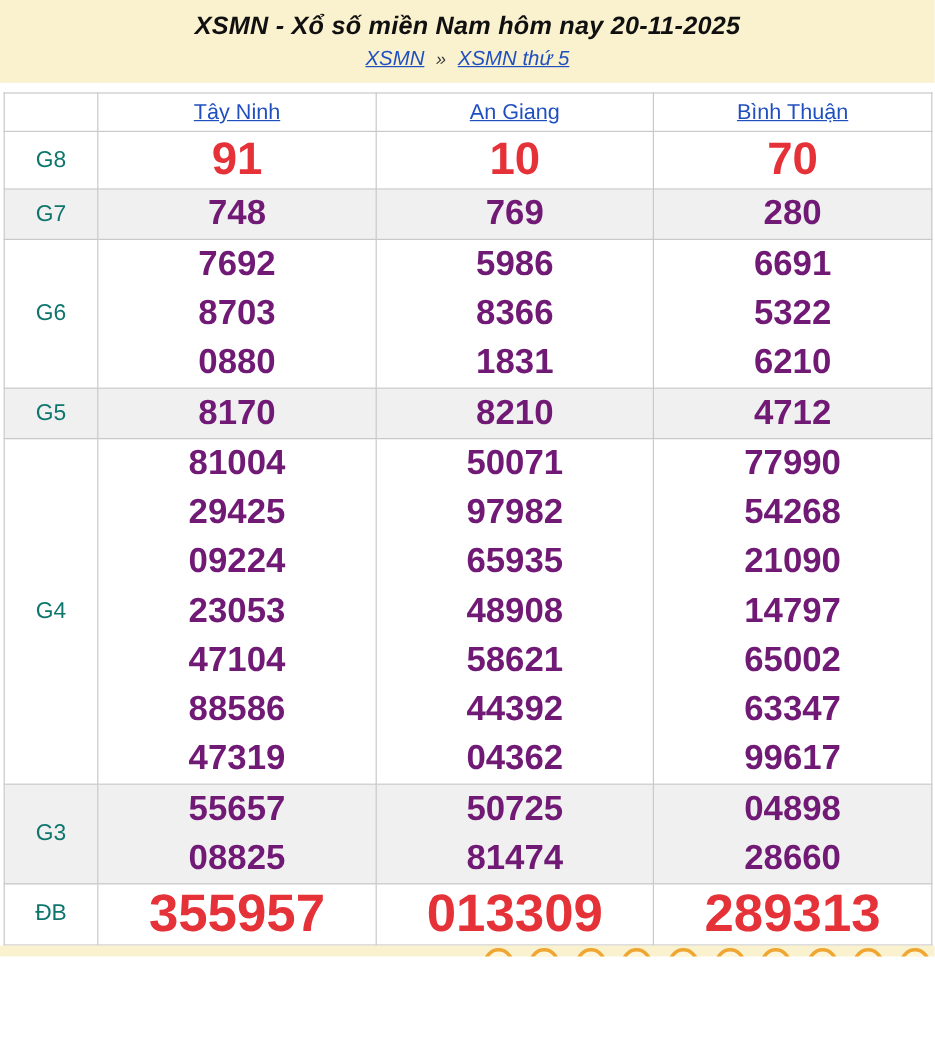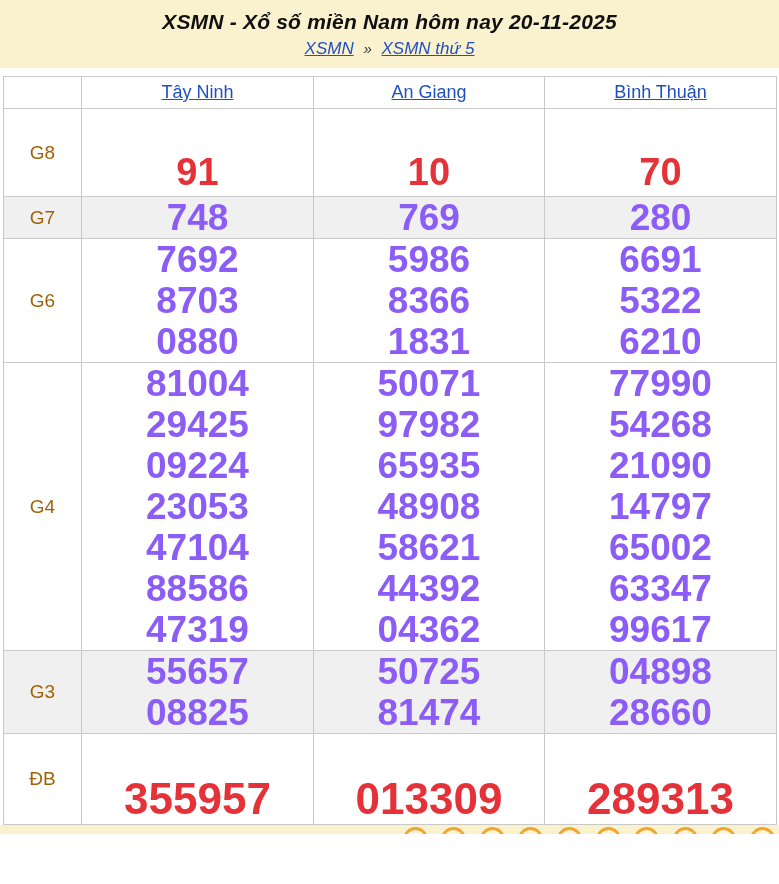--- a/index.html
+++ b/index.html
@@ -56,33 +56,33 @@
   thead th{height:32px;background:#fff;}
   thead a{
     color:var(--link-blue);
     font-weight:normal;
     font-size:18px;
     text-decoration:underline;
     cursor:pointer;
   }
   td.prize-label{
     font-size:19px;
-    color:#a16207;
+    color:#0f766e;
     background:inherit;
   }
   td.nums{padding:1px 0;}
   .num{
     font-weight:bold;
-    font-size:37px;
+    font-size:29px;
     line-height:41px;
-    color:#8b5cf6;
+    color:#701a75;
     white-space:nowrap;
   }
   tr.shade{background:var(--shade-bg);}
-  tr.red .num{color:var(--accent-red);font-size:38px;line-height:47px;margin-top:40px;}
+  tr.red .num{color:var(--accent-red);font-size:38px;line-height:47px;}
   tr.red.special .num{font-size:44px;line-height:50px;}
   
   .bottom-strip{
     position:relative;
     height:9px;
     background:var(--header-bg);
     overflow:hidden;
   }
   .ball{
     position:absolute;
@@ -162,20 +162,32 @@
           <div class="num">5986</div>
           <div class="num">8366</div>
           <div class="num">1831</div>
         </td>
         <td class="nums">
           <div class="num">6691</div>
           <div class="num">5322</div>
           <div class="num">6210</div>
         </td>
       </tr>
+      <tr class="shade">
+        <td class="prize-label">G5</td>
+        <td class="nums">
+          <div class="num">8170</div>
+        </td>
+        <td class="nums">
+          <div class="num">8210</div>
+        </td>
+        <td class="nums">
+          <div class="num">4712</div>
+        </td>
+      </tr>
       <tr>
         <td class="prize-label">G4</td>
         <td class="nums">
           <div class="num">81004</div>
           <div class="num">29425</div>
           <div class="num">09224</div>
           <div class="num">23053</div>
           <div class="num">47104</div>
           <div class="num">88586</div>
           <div class="num">47319</div>

